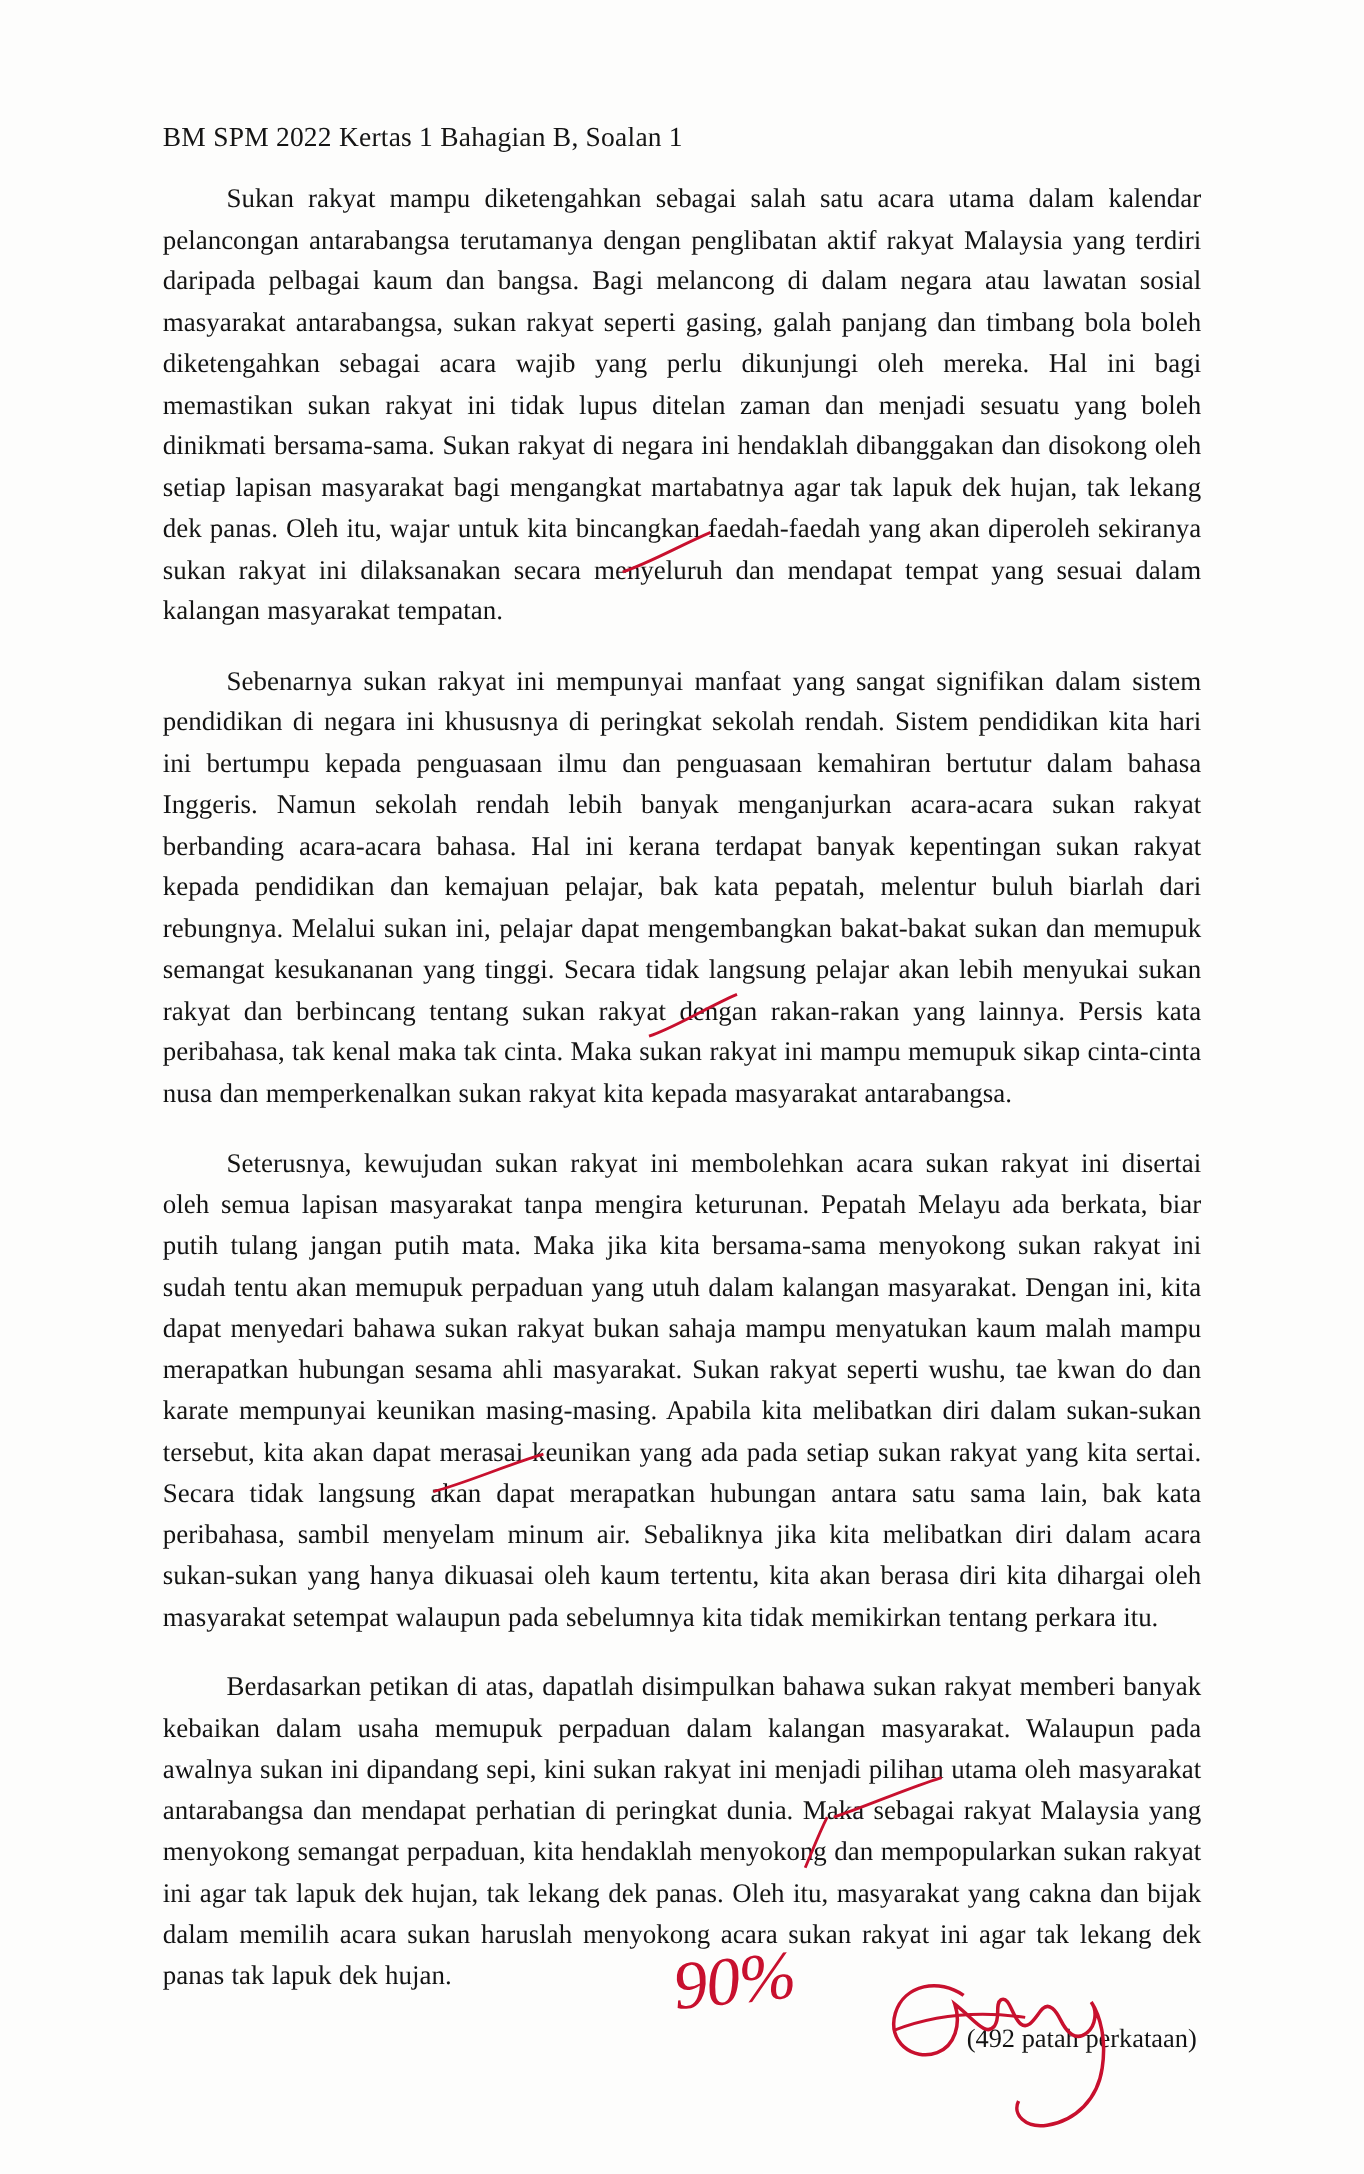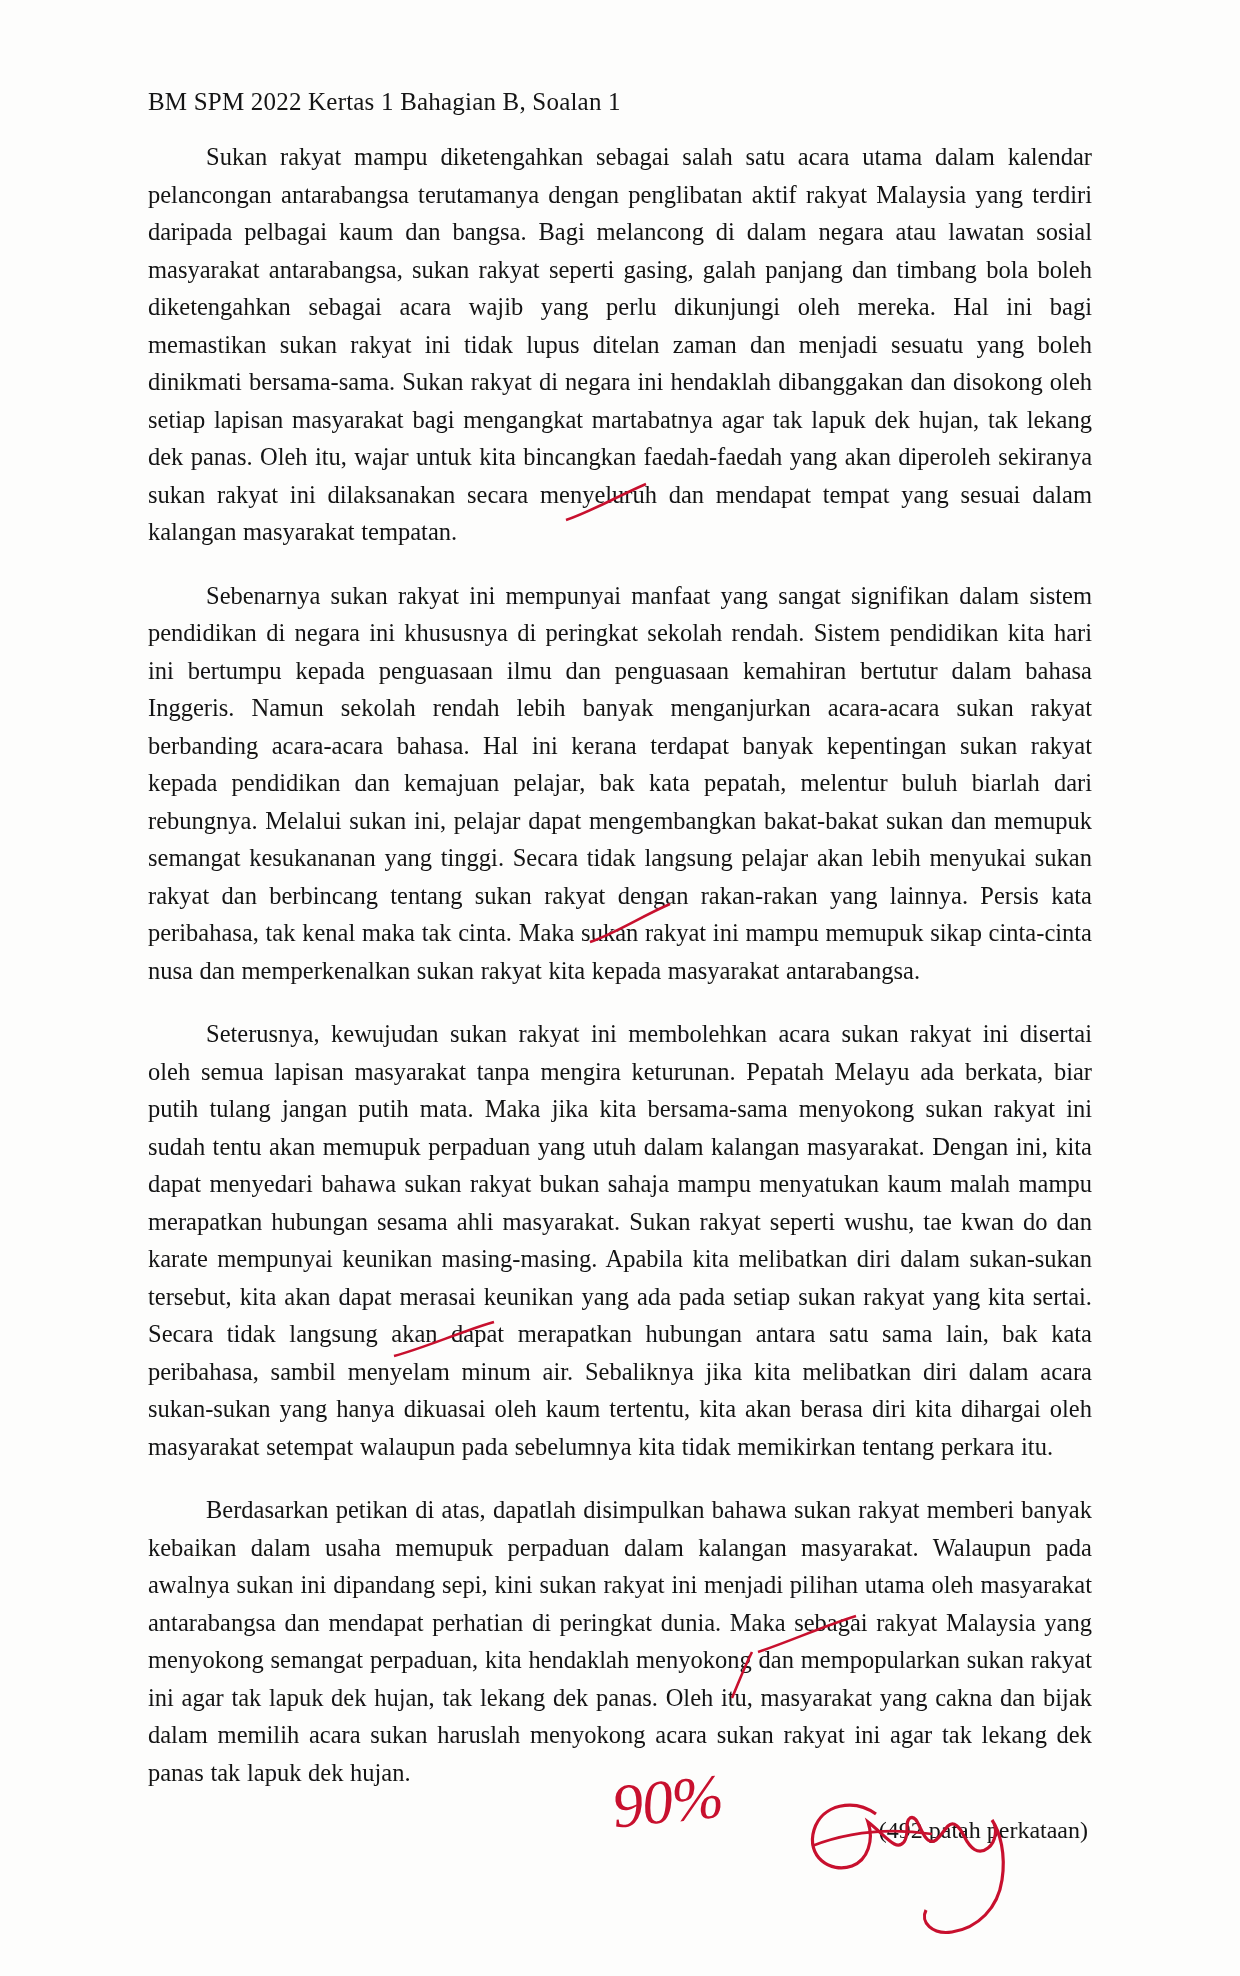--- a/index.html
+++ b/index.html
@@ -20,21 +20,21 @@
     position: absolute;
     left: 0; top: 0;
     width: 1240px;
     height: 1976px;
     background: #fdfdfc;
   }
 
   .sheet {
     position: absolute;
     left: 148px;
-    top: 88px;
+    top: 112px;
     width: 944px;
   }
 
   .doc-heading {
     font-size: 25px;
     letter-spacing: 0.2px;
     margin-bottom: 22px;
     font-family: "Liberation Serif", serif;
     color: #151515;
   }

